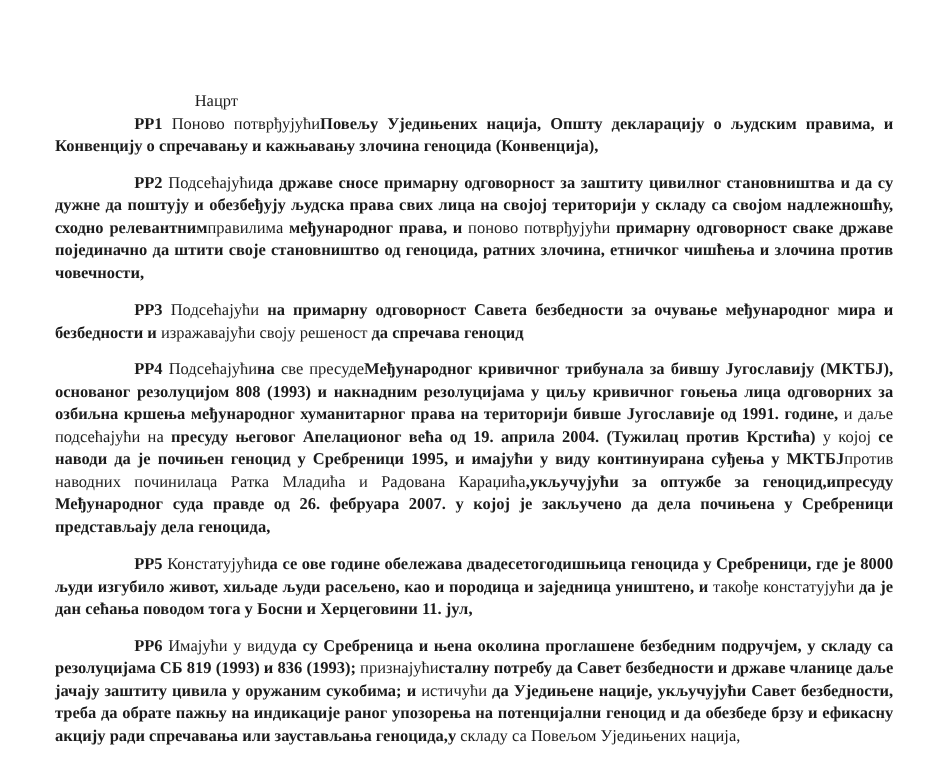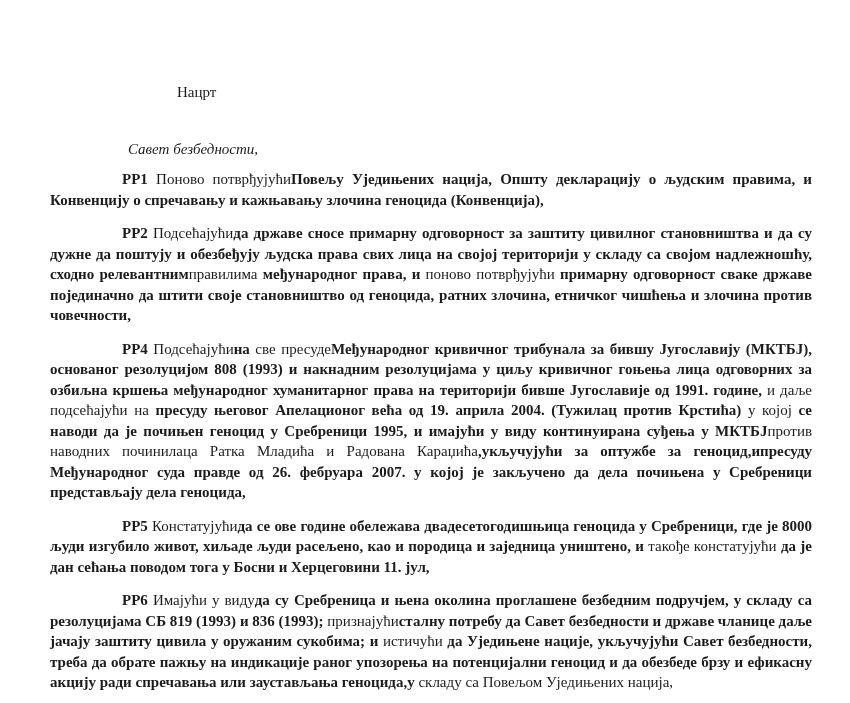--- a/index.html
+++ b/index.html
@@ -40,21 +40,21 @@
   .para:last-child { margin-bottom: 0; }
   .rg { font-style: normal; font-weight: bold; }
   .it { font-weight: normal; }
   .bd { font-style: normal; font-weight: normal; }
 </style>
 </head>
 <body>
 
 <div class="page">
   <div class="doc-title">Нацрт</div>
-  <div class="salutation">Савет безбедности,</div>
   <div>
       <p class="para"><span class="rg">РР1 </span><span class="it">Поново потврђујући</span><span class="rg">Повељу Уједињених нација, Општу декларацију о људским правима, и Конвенцију о спречавању и кажњавању злочина геноцида (Конвенција),</span></p>
       <p class="para"><span class="rg">РР2 </span><span class="it">Подсећајући</span><span class="rg">да државе сносе примарну одговорност за заштиту цивилног становништва и да су дужне да поштују и обезбеђују људска права свих лица на својој територији у складу са својом надлежношћу, сходно релевантним</span><span class="bd">правилима</span><span class="rg"> међународног права, и </span><span class="it">поново потврђујући</span><span class="rg"> примарну одговорност сваке државе појединачно да штити своје становништво од геноцида, ратних злочина, етничког чишћења и злочина против човечности,</span></p>
+      <p class="para"><span class="rg">РР3 </span><span class="it">Подсећајући</span><span class="rg"> на примарну одговорност Савета безбедности за очување међународног мира и безбедности и </span><span class="it">изражавајући своју решеност</span><span class="rg"> да спречава геноцид</span></p>
       <p class="para"><span class="rg">РР4 </span><span class="it">Подсећајући</span><span class="rg">на </span><span class="bd">све пресуде</span><span class="rg">Међународног кривичног трибунала за бившу Југославију (МКТБЈ), основаног резолуцијом 808 (1993) и накнадним резолуцијама у циљу кривичног гоњења лица одговорних за озбиљна кршења међународног хуманитарног права на територији бивше Југославије од 1991. године, </span><span class="bd">и даље подсећајући на</span><span class="rg"> пресуду његовог Апелационог већа од 19. априла 2004. (Тужилац против Крстића) </span><span class="bd">у којој</span><span class="rg"> се наводи да је почињен геноцид у Сребреници 1995, и имајући у виду континуирана суђења у МКТБЈ</span><span class="bd">против наводних починилаца Ратка Младића и Радована Караџића</span><span class="rg">,укључујући за оптужбе за геноцид,ипресуду Међународног суда правде од 26. фебруара 2007. у којој је закључено да дела почињена у Сребреници представљају дела геноцида,</span></p>
       <p class="para"><span class="rg">РР5 </span><span class="it">Констатујући</span><span class="rg">да се ове године обележава двадесетогодишњица геноцида у Сребреници, где је 8000 људи изгубило живот, хиљаде људи расељено, као и породица и заједница уништено, и </span><span class="it">такође констатујући</span><span class="rg"> да је дан сећања поводом тога у Босни и Херцеговини 11. јул,</span></p>
       <p class="para"><span class="rg">РР6 </span><span class="it">Имајући у виду</span><span class="rg">да су Сребреница и њена околина проглашене безбедним подручјем, у складу са резолуцијама СБ 819 (1993) и 836 (1993); </span><span class="it">признајући</span><span class="rg">сталну потребу да Савет безбедности и државе чланице даље јачају заштиту цивила у оружаним сукобима; и </span><span class="it">истичући</span><span class="rg"> да Уједињене нације, укључујући Савет безбедности, треба да обрате пажњу на индикације раног упозорења на потенцијални геноцид и да обезбеде брзу и ефикасну акцију ради спречавања или заустављања геноцида,у </span><span class="bd">складу са Повељом Уједињених нација,</span></p>
     </div>
 </div>
 
 </body></html>

